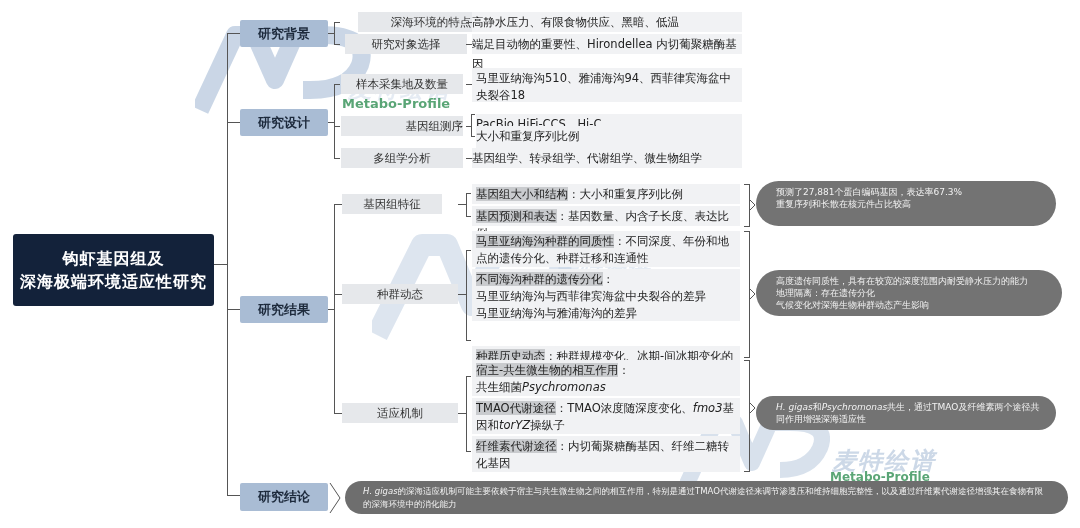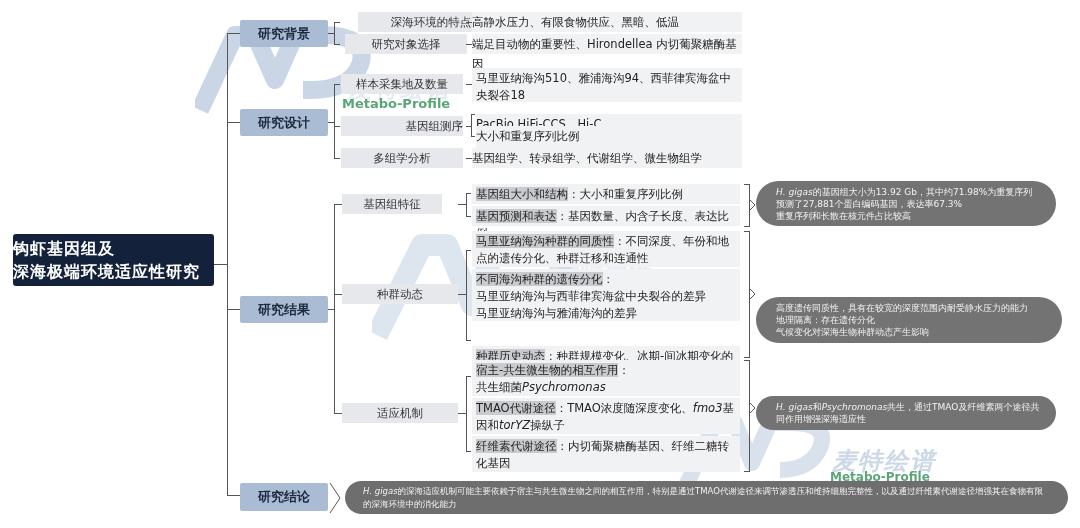--- a/index.html
+++ b/index.html
@@ -8,23 +8,23 @@
 
   .abs { position: absolute; }
 
   
   .wm-logo { position: absolute; opacity: 0.55; pointer-events: none; }
   .wm-text-cn { position: absolute; color: #b7c8dd; font-weight: bold; font-style: italic; opacity: 0.7; letter-spacing: 2px; }
   .wm-text-en { position: absolute; color: #15803d; font-weight: bold; opacity: 0.7; }
 
   
   .root {
-    position: absolute; left: 13px; top: 234px; width: 201px; height: 52px;
+    position: absolute; left: 13px; top: 234px; width: 201px; height: 72px;
     background: #13223a; color: #fff; border-radius: 3px;
-    font-size: 16px; font-weight: bold; text-align: left; line-height: 23px;
+    font-size: 16px; font-weight: bold; text-align: center; line-height: 23px;
     display: flex; flex-direction: column; justify-content: center; letter-spacing: 1px;
   }
 
   
   .line { position: absolute; background: #555; }
   .hl { height: 1px; }
   .vl { width: 1px; }
 
   
   .l1 {
@@ -149,21 +149,20 @@
 </div>
 <div class="l3 left" style="left:472px;top:206px;width:268px;height:20px;">
   <span class="hlite">基因预测和表达</span><span>：</span><span>基因数量、内含子长度、表达比例</span>
 </div>
 
 <div class="brk" style="left:744px;top:184px;height:43px;"></div>
 <svg class="abs" style="left:750px;top:200px;" width="6" height="10">
     <path d="M0 0 L5 5 L0 10" fill="none" stroke="#555" stroke-width="1"></path>
   </svg>
 <div class="pill" style="left:756px;top:181px;width:300px;height:45px;">
-  <div><span class="it">H. gigas</span><span>的基因组大小为13.92 Gb，其中约71.98%为重复序列</span></div>
   <div>预测了27,881个蛋白编码基因，表达率67.3%</div>
   <div>重复序列和长散在核元件占比较高</div>
 </div>
 
 <div class="l2" style="left:342px;top:284px;width:116px;">种群动态</div>
 <div class="line hl" style="left:458px;top:294px;width:8px;"></div>
 <div class="line vl" style="left:466px;top:250px;height:90px;"></div>
 <div class="line hl" style="left:466px;top:250px;width:5px;"></div>
 <div class="line hl" style="left:466px;top:340px;width:5px;"></div>
 
@@ -176,21 +175,21 @@
   <div>马里亚纳海沟与雅浦海沟的差异</div>
 </div>
 <div class="l3 left" style="left:472px;top:330px;width:268px;height:36px;margin-top:16px;">
   <span class="hlite">种群历史动态</span><span>：</span><span>种群规模变化、冰期-间冰期变化的影响</span>
 </div>
 
 <div class="brk" style="left:744px;top:231px;height:127px;"></div>
 <svg class="abs" style="left:750px;top:289px;" width="6" height="10">
     <path d="M0 0 L5 5 L0 10" fill="none" stroke="#555" stroke-width="1"></path>
   </svg>
-<div class="pill" style="left:756px;top:270px;width:306px;height:46px;margin-top:27px;">
+<div class="pill" style="left:756px;top:270px;width:306px;height:46px;">
   <div>高度遗传同质性，具有在较宽的深度范围内耐受静水压力的能力</div>
   <div>地理隔离：存在遗传分化</div>
   <div>气候变化对深海生物种群动态产生影响</div>
 </div>
 
 <div class="l2" style="left:342px;top:403px;width:116px;">适应机制</div>
 <div class="line hl" style="left:458px;top:413px;width:8px;"></div>
 <div class="line vl" style="left:466px;top:376px;height:75px;"></div>
 <div class="line hl" style="left:466px;top:376px;width:5px;"></div>
 <div class="line hl" style="left:466px;top:451px;width:5px;"></div>

